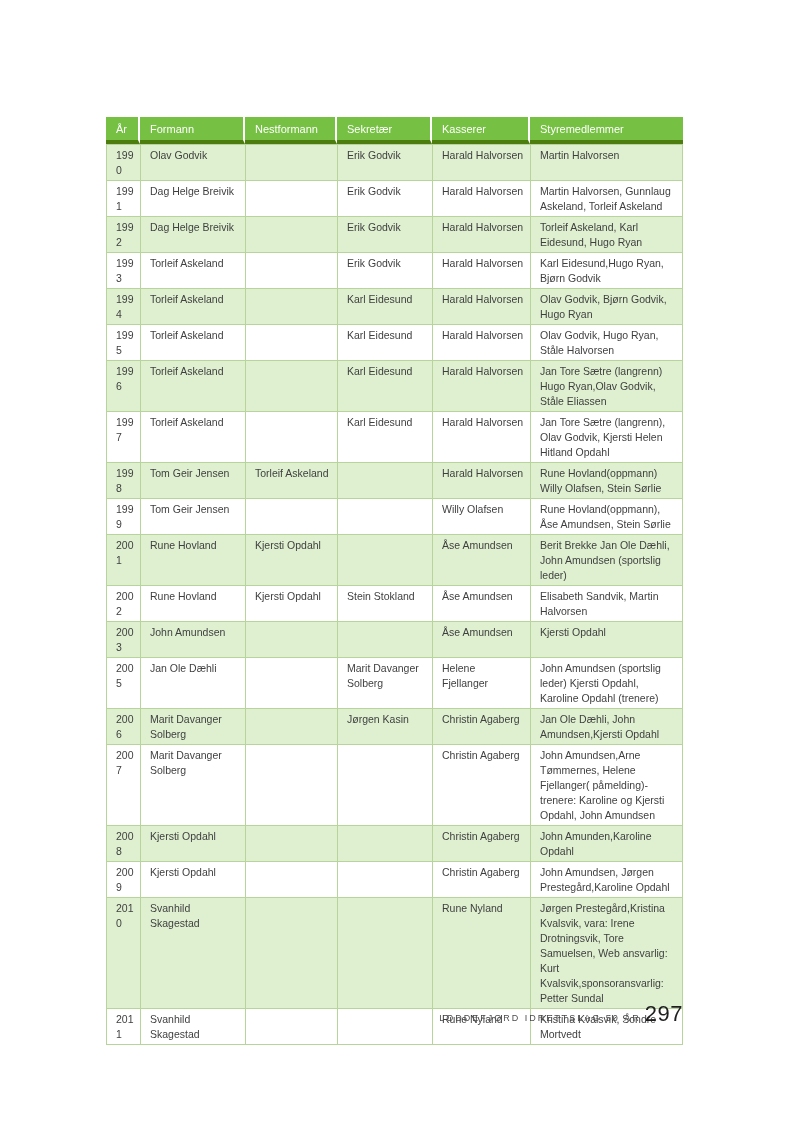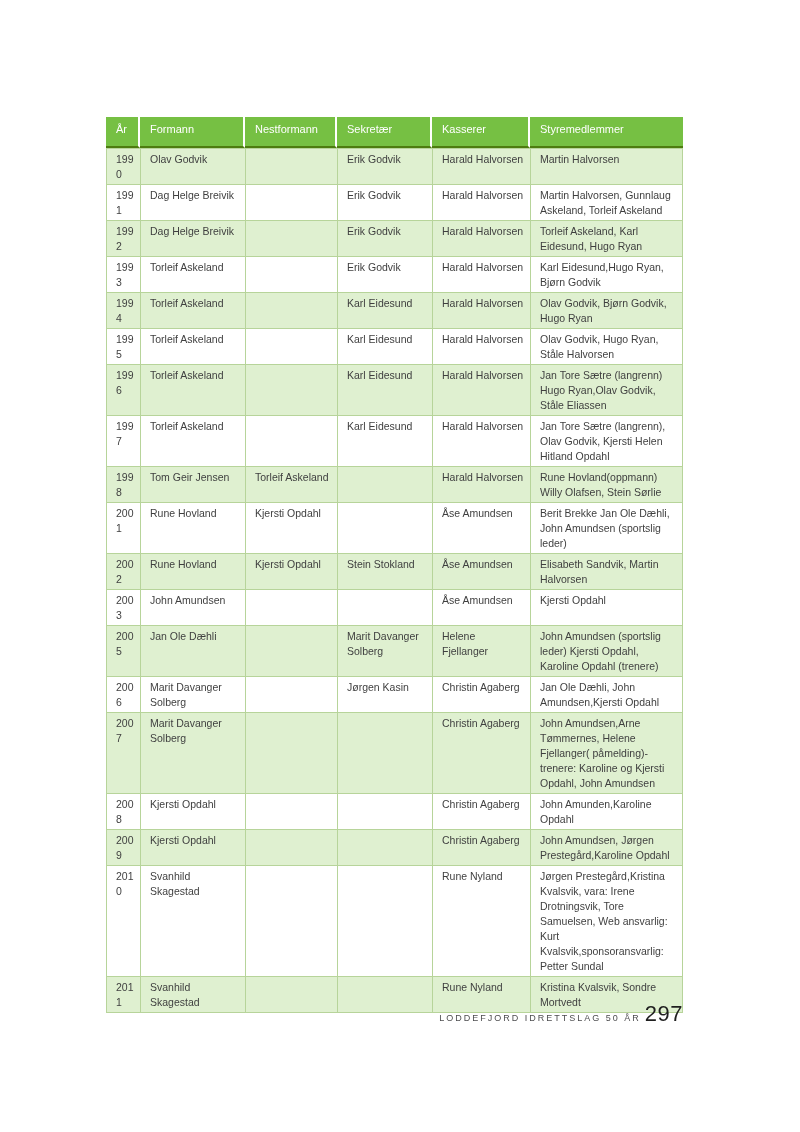--- a/index.html
+++ b/index.html
@@ -23,22 +23,22 @@
     position:absolute;left:106px;top:117px;width:577px;
   }
   table{
     width:577px;table-layout:fixed;border-collapse:separate;border-spacing:0;
   }
   th,td{box-sizing:border-box;vertical-align:top;text-align:left;}
   thead th{
     background:var(--header-bg);
     color:var(--header-text);
     font-size:11px;font-weight:400;
-    padding:6px 6px 11px 10px;
-    border-bottom:2px solid #4d7c0f;
+    padding:6px 6px 5px 10px;
+    border-bottom:4px solid #4d7c0f;
     border-right:2px solid #ffffff;
     white-space:nowrap;overflow:hidden;
   }
   thead th:last-child{border-right:none;}
   tbody td{
     font-size:10.5px;line-height:15px;
     padding:3px 6px 2px 9px;
     border-left:1px solid var(--border);
     border-bottom:1px solid var(--border);
     background:var(--row-bg);
@@ -149,20 +149,28 @@
         </tr>
         <tr>
           <td>1998</td>
           <td>Tom Geir Jensen</td>
           <td>Torleif Askeland</td>
           <td></td>
           <td>Harald Halvorsen</td>
           <td>Rune Hovland(oppmann) Willy Olafsen, Stein Sørlie</td>
         </tr>
         <tr>
+          <td>1999</td>
+          <td>Tom Geir Jensen</td>
+          <td></td>
+          <td></td>
+          <td>Willy Olafsen</td>
+          <td>Rune Hovland(oppmann), Åse Amundsen, Stein Sørlie</td>
+        </tr>
+        <tr>
           <td>2001</td>
           <td>Rune Hovland</td>
           <td>Kjersti Opdahl</td>
           <td></td>
           <td>Åse Amundsen</td>
           <td>Berit Brekke Jan Ole Dæhli, John Amundsen (sportslig leder)</td>
         </tr>
         <tr>
           <td>2002</td>
           <td>Rune Hovland</td>

